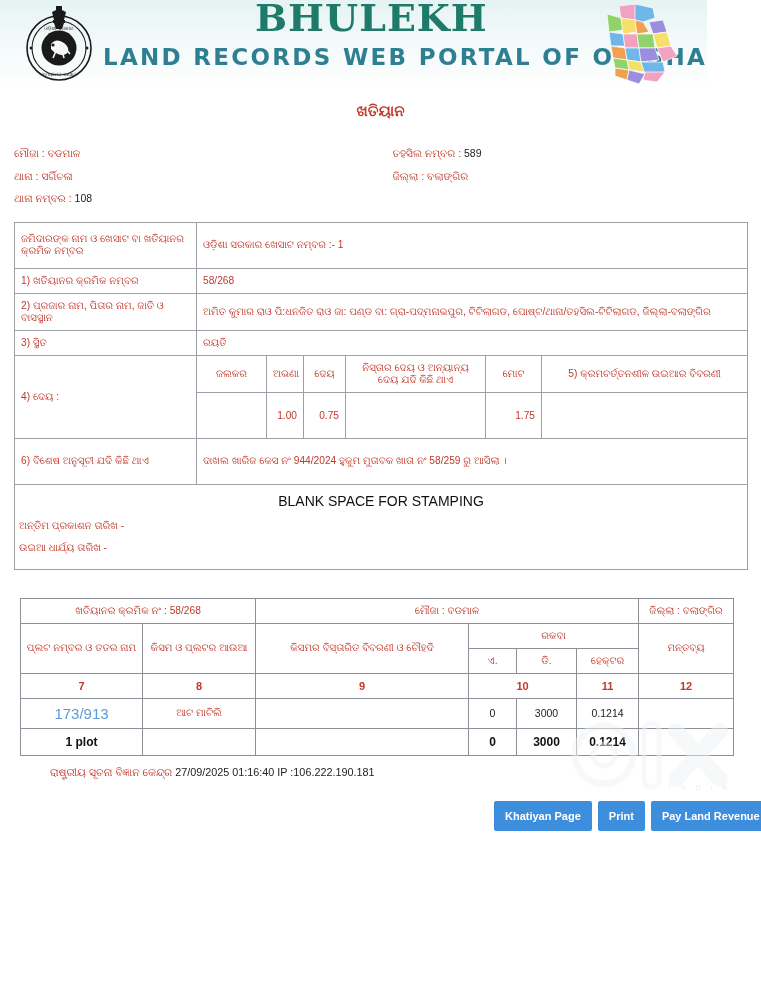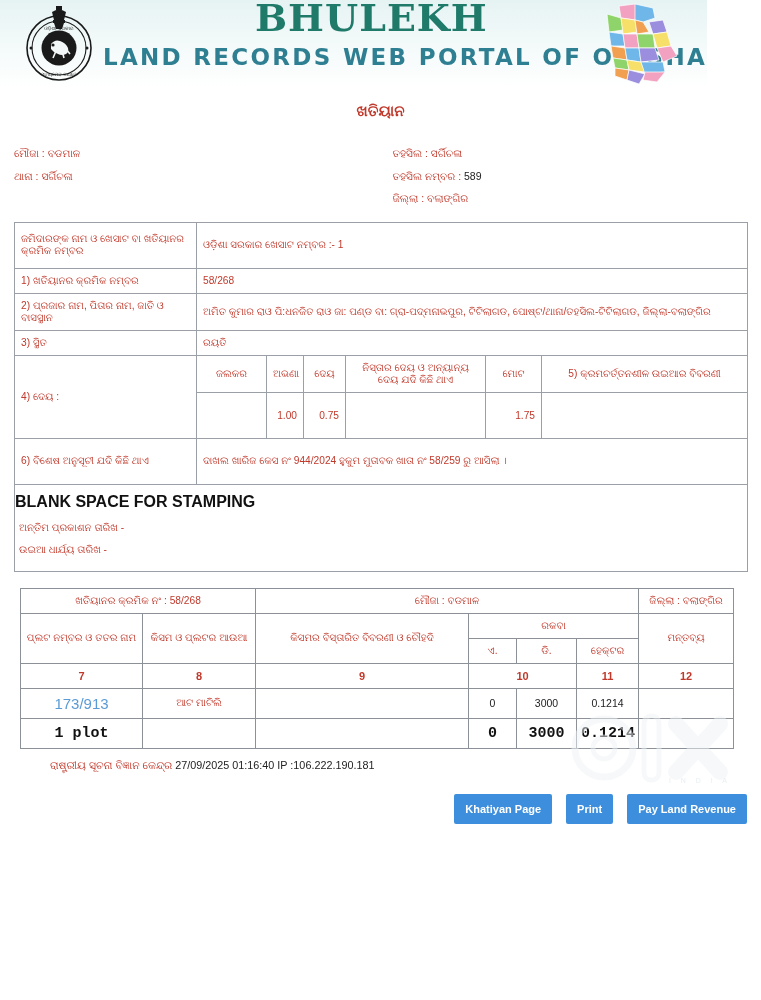--- a/index.html
+++ b/index.html
@@ -74,54 +74,54 @@
   }
   td.lbl { color: #c0392b; }
   td.val { color: #333; font-size: 10.5px; }
   td.val-od { color: #c0392b; font-size: 10.2px; }
   td.ctr { text-align: center; }
   td.num { text-align: right; color: #222; font-size: 10.5px; }
   .tall { height: 46px; }
 
   .stamp-cell { padding: 0 !important; border: 1px solid #9aa0a6; }
   .stamp-title {
-    font-weight: bold; font-size: 16px;
+    text-align: center; font-weight: normal; font-size: 14px;
     color: #111; padding: 8px 0 2px 0;
     font-family: "Liberation Sans", sans-serif;
   }
   .stamp-lines { padding: 4px 4px 10px 4px; }
   .stamp-lines div { color: #c0392b; font-size: 10.2px; line-height: 22px; }
 
   
   table.plots {
     width: 713px; border-collapse: collapse;
-    margin-top: 16px; margin-left: 6px; table-layout: fixed;
+    margin-top: 28px; margin-left: 6px; table-layout: fixed;
   }
   table.plots th, table.plots td {
     border: 1px solid #8b9196;
     font-size: 10.2px; color: #c0392b;
     text-align: center; padding: 6px 4px;
     font-weight: normal; vertical-align: middle;
   }
   table.plots th.hdr { height: 25px; }
   table.plots td.colnum { font-weight: bold; font-size: 11px; color: #c0392b; }
   table.plots td.plotlink { color: #5b9bd5; font-size: 15px; }
   table.plots td.dataod { color: #c0392b; font-size: 10.2px; }
   table.plots td.datanum { color: #222; font-size: 10.5px; }
-  table.plots tr.total td { font-weight: bold; color: #111; font-size: 15px; font-family: Liberation Mono, monospace; }
+  table.plots tr.total td { font-weight: bold; color: #111; font-size: 12px; }
 
   .nic-line {
     margin-top: 10px; margin-left: 36px;
     font-size: 10.8px; color: #c0392b;
   }
   .nic-line .stamp { color: #222; font-weight: normal; }
 
   
   .btnbar {
-    display: flex; gap: 14px; justify-content: flex-end;
+    display: flex; gap: 6px; justify-content: flex-start;
     margin-top: 22px; margin-left: 480px;
   }
   .btn {
     background: #3d8fdd; color: #ffffff;
     border: none; border-radius: 2px;
     font-size: 11px; font-weight: bold;
     padding: 9px 11px; cursor: pointer;
     font-family: "Liberation Sans", sans-serif;
     white-space: nowrap;
   }
@@ -196,26 +196,26 @@
   <div class="meta-grid">
     <div class="meta-col">
       <div class="meta-row">
         <span>ମୌଜା :</span>
         <span class="val od">ବଡମାଳ</span>
       </div>
       <div class="meta-row">
         <span>ଥାନା :</span>
         <span class="val od">ସର୍ଗିଚଳା</span>
       </div>
+      <div class="meta-row">
+        <span>ଥାନା ନମ୍ବର :</span>
+        <span class="val">108</span>
+      </div>
     </div>
     <div class="meta-col right">
-      <div class="meta-row">
-        <span>ତହସିଲ :</span>
-        <span class="val od">ସର୍ଗିଚଳା</span>
-      </div>
       <div class="meta-row">
         <span>ତହସିଲ ନମ୍ବର :</span>
         <span class="val">589</span>
       </div>
       <div class="meta-row">
         <span>ଜିଲ୍ଲା :</span>
         <span class="val od">ବଲାଙ୍ଗିର</span>
       </div>
     </div>
   </div>

